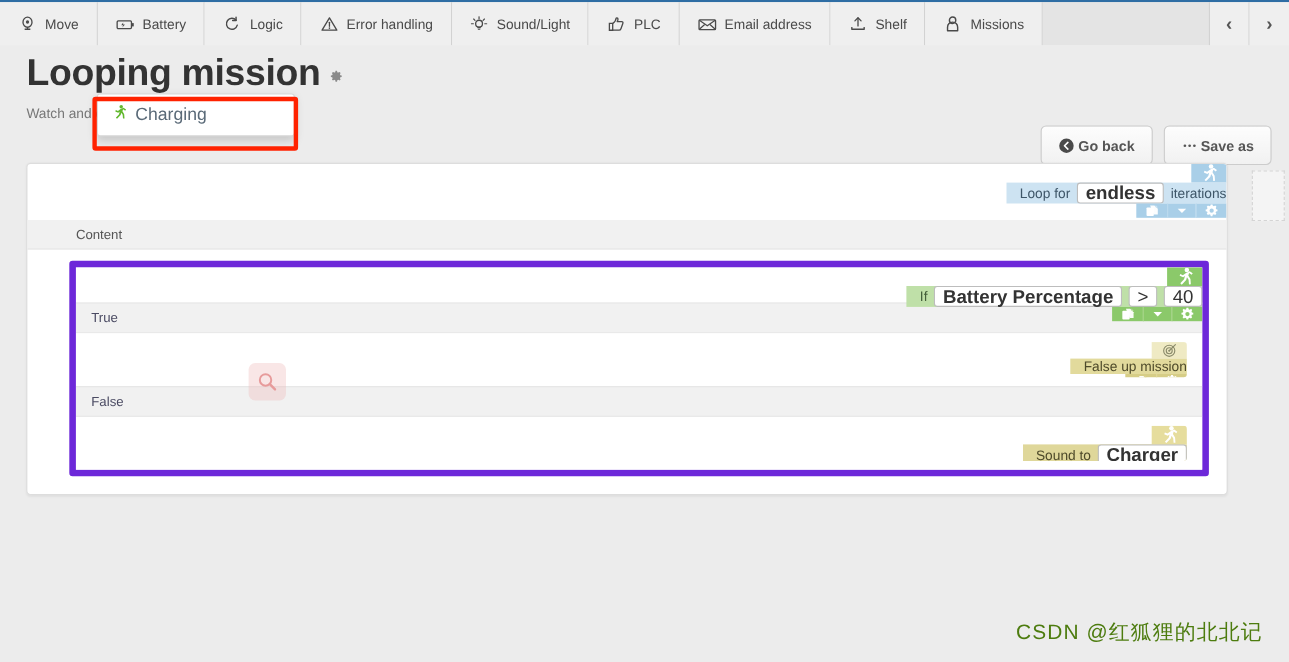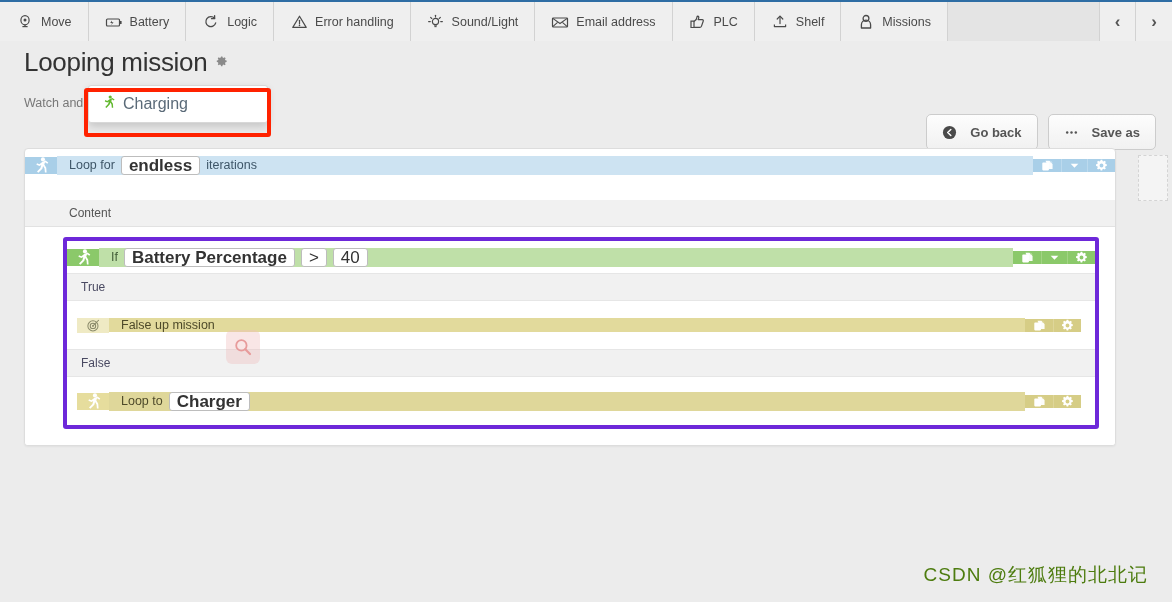--- a/index.html
+++ b/index.html
@@ -47,22 +47,22 @@
     border-right:1px solid #d2d2d2;
     color:#555; font-size:17px; font-weight:bold;
     cursor:pointer;
   }
   .navbtn:last-child { border-right:none; }
 
   
   #header { position:relative; height:92px; }
   #title-wrap { position:absolute; left:24px; top:8px; display:flex; align-items:flex-end; }
   #page-title {
-    font-size: 26px;
-    font-weight: 400;
+    font-size: 34px;
+    font-weight: 700;
     color: #333;
     line-height: 1;
     letter-spacing: -0.3px;
   }
   #title-gear {
     margin-left: 8px;
     margin-bottom: 4px;
     color: #8a8a8a;
     font-size: 13px;
     cursor:pointer;
@@ -108,21 +108,21 @@
     z-index: 11;
     pointer-events: none;
   }
 
   
   #actions {
     position:absolute; right:16px; top:73px;
     display:flex; gap:10px; align-items:center;
   }
   .btn {
-    display:inline-flex; align-items:center; gap:13px;
+    display:inline-flex; align-items:center; gap:3px;
     height: 36px;
     padding: 0 15px;
     border-radius: 5px;
     font-size: 13px;
     font-weight: bold;
     cursor: pointer;
     border: 1px solid transparent;
     white-space: nowrap;
   }
   .btn-default {
@@ -148,22 +148,23 @@
     left: 24px; top: 148px;
     width: 1092px;
     background: #fff;
     border: 1px solid #dddddd;
     border-radius: 4px;
     box-shadow: 0 1px 2px rgba(0,0,0,0.05);
     overflow: hidden;
   }
 
   .blockbar {
-    display:flex; align-items:center;
+    display:flex; align-items:flex-end;
     height: 32px;
+    flex-direction: column;
   }
   .blk-icon {
     width: 32px;
     display:flex; align-items:center; justify-content:center;
     color:#fff;
   }
   .blk-body {
     flex:1;
     display:flex; align-items:center;
     padding-left: 12px;
@@ -206,21 +207,21 @@
     border-bottom: 1px solid #e2e2e2;
     margin-top: 19px;
   }
   .loop-content {
     background: #fff;
     padding: 10px 16px 16px 38px;
   }
 
   
   .ifblock {
-    border:4px solid #6d28d9;
+    border:6px solid #6d28d9;
     border-radius: 3px;
     overflow:hidden;
     background:#fff;
   }
   .ifb .blk-icon { background:#8bc96a; }
   .ifb .blk-body { background:#bfe0a8; color:#44603a; }
   .ifb .tool { background:#8bc96a; }
   .ifb .tool + .tool { border-left:1px solid #a2d384; }
 
   .branch-label {
@@ -333,37 +334,37 @@
             <path d="M1.6 7.6h1.7"></path>
             <path d="M13.7 7.6h1.7"></path>
           </g>
         </svg>
     </span>
     <span>Sound/Light</span>
   </div>
 
   <div class="tab">
     <span class="ico">
+      <svg width="17" height="16" viewBox="0 0 17 16">
+          <path d="M2 7.2h3v6.3H2z" fill="none" stroke="#4a4a4a" stroke-width="1.2"></path>
+          <path d="M5 7.4 C6.4 6.4 8 4.6 8 2.9 c0-1 1.8-1 1.8.3 0 1.2-.7 2.4-.7 2.4h4.1c.9 0 1.4.9 1 1.7l-1.7 4.8c-.3.8-.9 1.3-1.7 1.3H5" fill="none" stroke="#4a4a4a" stroke-width="1.2" stroke-linejoin="round"></path>
+        </svg>
+    </span>
+    <span>PLC</span>
+  </div>
+
+  <div class="tab">
+    <span class="ico">
       <svg width="18" height="16" viewBox="0 0 18 16">
           <rect x="1.5" y="4" width="15" height="9" rx="0.8" fill="none" stroke="#4a4a4a" stroke-width="1.2"></rect>
           <path d="M1.8 4.4 L9 9.5 L16.2 4.4" fill="none" stroke="#4a4a4a" stroke-width="1.1"></path>
           <path d="M1.8 12.6 L6.6 8.3 M16.2 12.6 L11.4 8.3" fill="none" stroke="#4a4a4a" stroke-width="1.1"></path>
         </svg>
     </span>
     <span>Email address</span>
-  </div>
-
-  <div class="tab">
-    <span class="ico">
-      <svg width="17" height="16" viewBox="0 0 17 16">
-          <path d="M2 7.2h3v6.3H2z" fill="none" stroke="#4a4a4a" stroke-width="1.2"></path>
-          <path d="M5 7.4 C6.4 6.4 8 4.6 8 2.9 c0-1 1.8-1 1.8.3 0 1.2-.7 2.4-.7 2.4h4.1c.9 0 1.4.9 1 1.7l-1.7 4.8c-.3.8-.9 1.3-1.7 1.3H5" fill="none" stroke="#4a4a4a" stroke-width="1.2" stroke-linejoin="round"></path>
-        </svg>
-    </span>
-    <span>PLC</span>
   </div>
 
   <div class="tab">
     <span class="ico">
       <svg width="16" height="16" viewBox="0 0 16 16">
           <path d="M8 2.4 V9.6" stroke="#4a4a4a" stroke-width="1.2" stroke-linecap="round"></path>
           <path d="M5.2 5 L8 2.2 L10.8 5" fill="none" stroke="#4a4a4a" stroke-width="1.2" stroke-linejoin="round" stroke-linecap="round"></path>
           <path d="M2.4 12.6 H13.6" stroke="#4a4a4a" stroke-width="1.2" stroke-linecap="round"></path>
           <path d="M2.4 12.6 v-2 M13.6 12.6 v-2" stroke="#4a4a4a" stroke-width="1.2"></path>
         </svg>
@@ -552,21 +553,21 @@
       <div class="branch-label">False</div>
       <div class="branch-body">
         <div class="blockbar act actrow">
           <div class="blk-icon">
             <svg width="15" height="17" viewBox="0 0 12 14">
                 <circle cx="7.2" cy="2" r="1.7" fill="#fff"></circle>
                 <path d="M6.6 4.2 L4.2 5.9 L2.3 5.1 l-.5 1.3 2.6 1.1 1.4-.9 -.7 2.4 -2.8 3 1.1 1 3.3-3.4 .6-2.1 1.2 1.9 .3 3.4 1.4-.1 -.3-3.9 -1.6-2.6 .6-1.9 1.9 1.3 .8-1.1 -2.3-1.6z" fill="#fff"></path>
               </svg>
           </div>
           <div class="blk-body">
-            <span>Loop to</span>
+            <span>Sound to</span>
             <span class="param">Charger</span>
           </div>
           <div class="blk-tools">
             <div class="tool">
               <svg width="13" height="13" viewBox="0 0 16 16">
                   <rect x="1.6" y="4.4" width="8.2" height="9.6" rx="1" fill="#fff"></rect>
                   <path d="M5.6 2.2h4.8l3.8 3.8v6.4h-4.4" fill="#fff" opacity="0.95"></path>
                   <path d="M11.8 1.8v2.8h2.6" fill="#dfd79a"></path>
                 </svg>
             </div>

